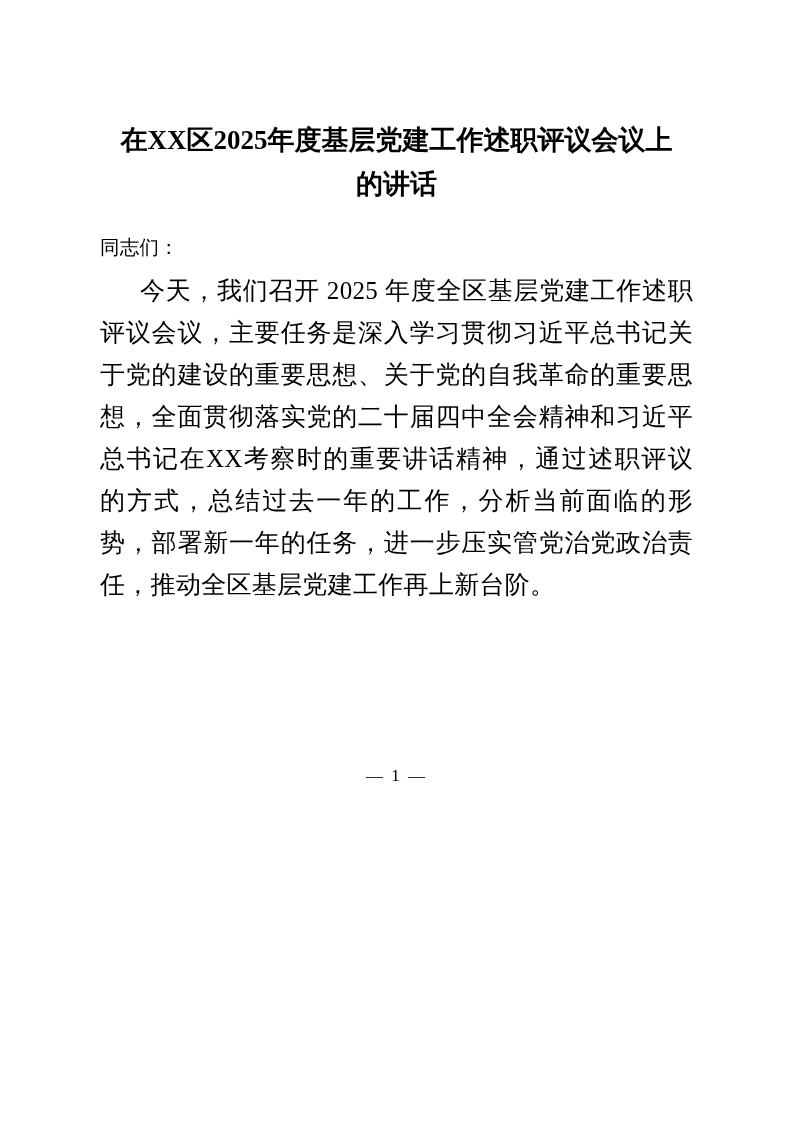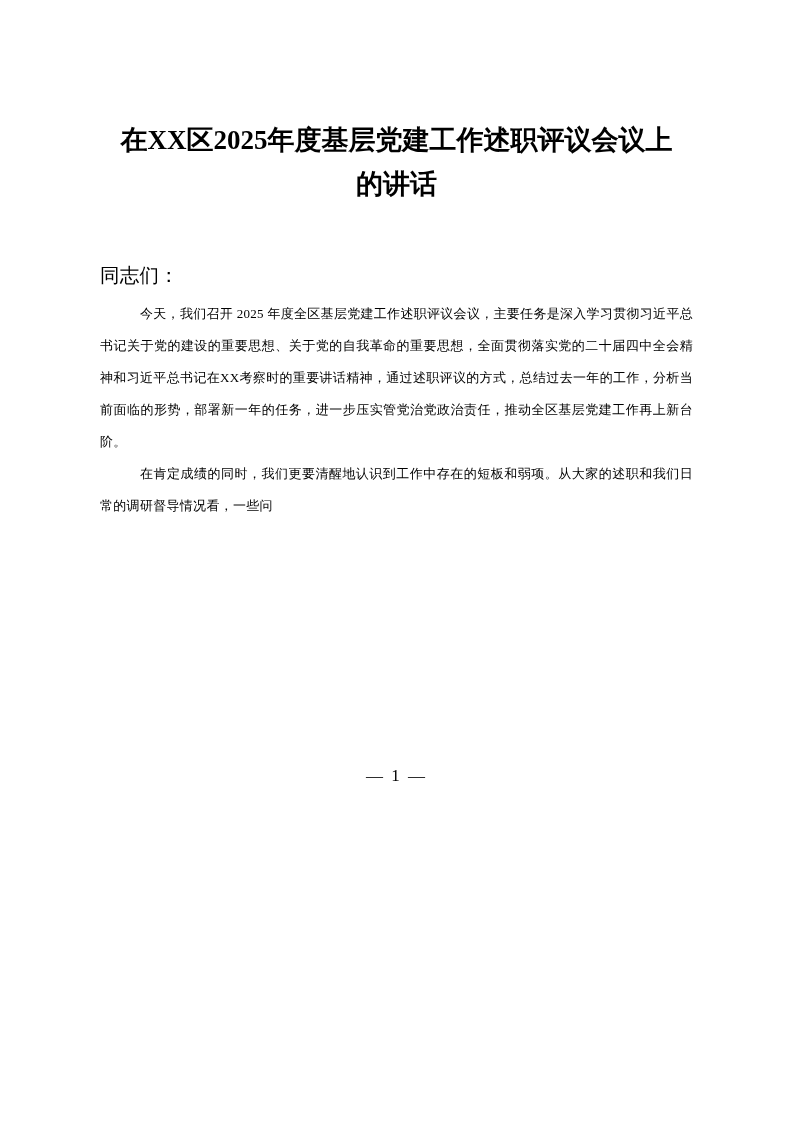--- a/index.html
+++ b/index.html
@@ -27,32 +27,32 @@
   .doc-title {
     font-size: 27px;
     font-weight: bold;
     line-height: 44px;
     text-align: center;
     letter-spacing: 0px;
     margin: 0 14px 0 14px;
     padding: 0;
   }
   .body-block {
-    margin-top: 54px;
+    margin-top: 26px;
   }
   .salutation {
     font-size: 19.5px;
     line-height: 32px;
     margin: 0 0 6px 0;
     text-align: left;
     letter-spacing: 0.2px;
   }
   .para {
-    font-size: 13px;
-    line-height: 32px;
+    font-size: 25px;
+    line-height: 42px;
     margin: 0;
     text-align: justify;
     text-justify: inter-ideograph;
     text-align-last: left;
     text-indent: 40px;
     letter-spacing: 0.3px;
   }
   .page-number {
     position: absolute;
     left: 0;
@@ -69,20 +69,19 @@
 </head>
 <body>
 
 <div class="page">
 
   <h1 class="doc-title">在XX区2025年度基层党建工作述职评议会议上的讲话</h1>
 
   <div class="body-block">
     <p class="salutation">同志们：</p>
     <p class="para">今天，我们召开 2025 年度全区基层党建工作述职评议会议，主要任务是深入学习贯彻习近平总书记关于党的建设的重要思想、关于党的自我革命的重要思想，全面贯彻落实党的二十届四中全会精神和习近平总书记在XX考察时的重要讲话精神，通过述职评议的方式，总结过去一年的工作，分析当前面临的形势，部署新一年的任务，进一步压实管党治党政治责任，推动全区基层党建工作再上新台阶。</p>
-    <p class="para">在肯定成绩的同时，我们更要清醒地认识到工作中存在的短板和弱项。从大家的述职和我们日常的调研督导情况看，一些问</p>
   </div>
 
   <div class="page-number">
     <span class="pn-inner">— 1 —</span>
   </div>
 
 </div>
 
 </body></html>

